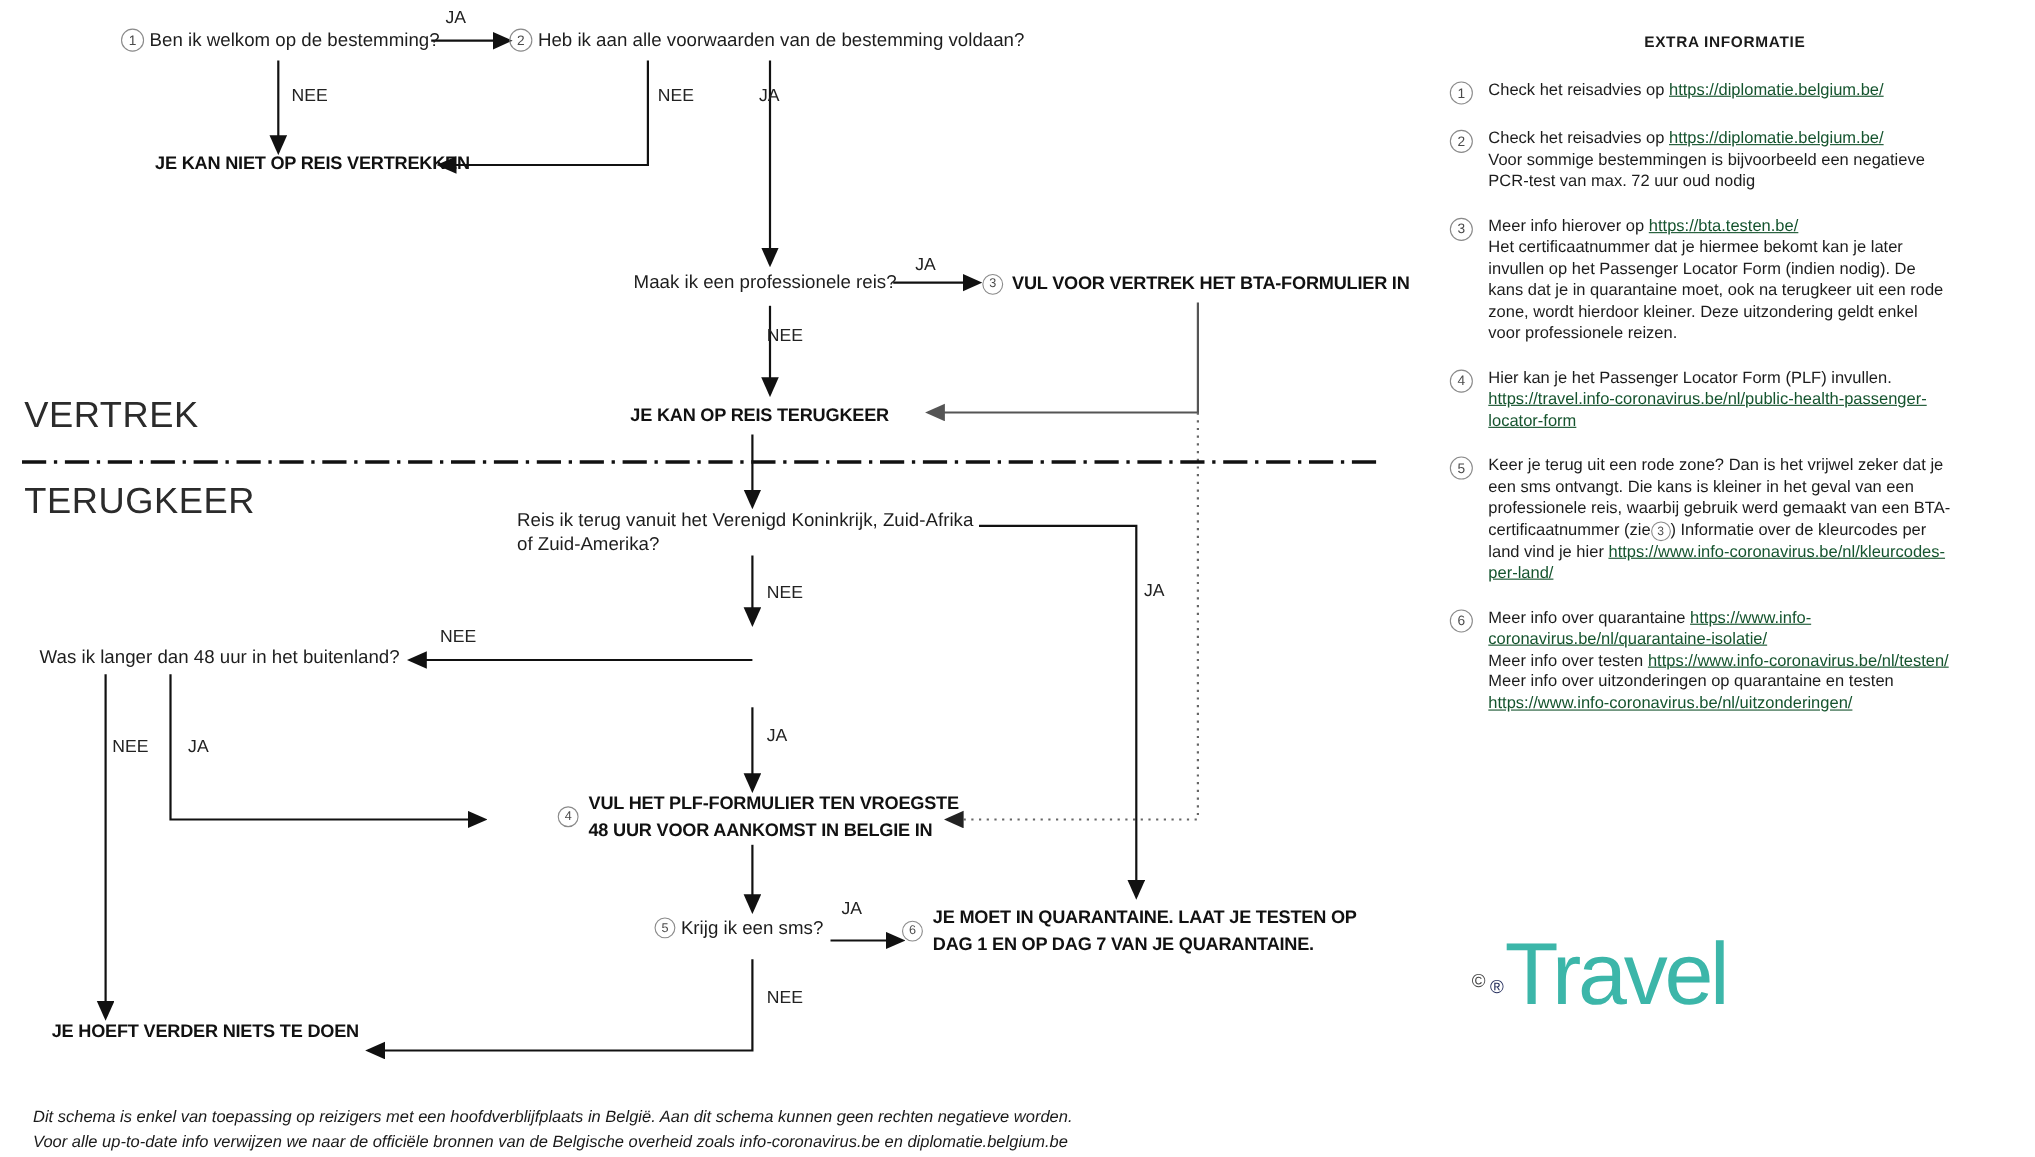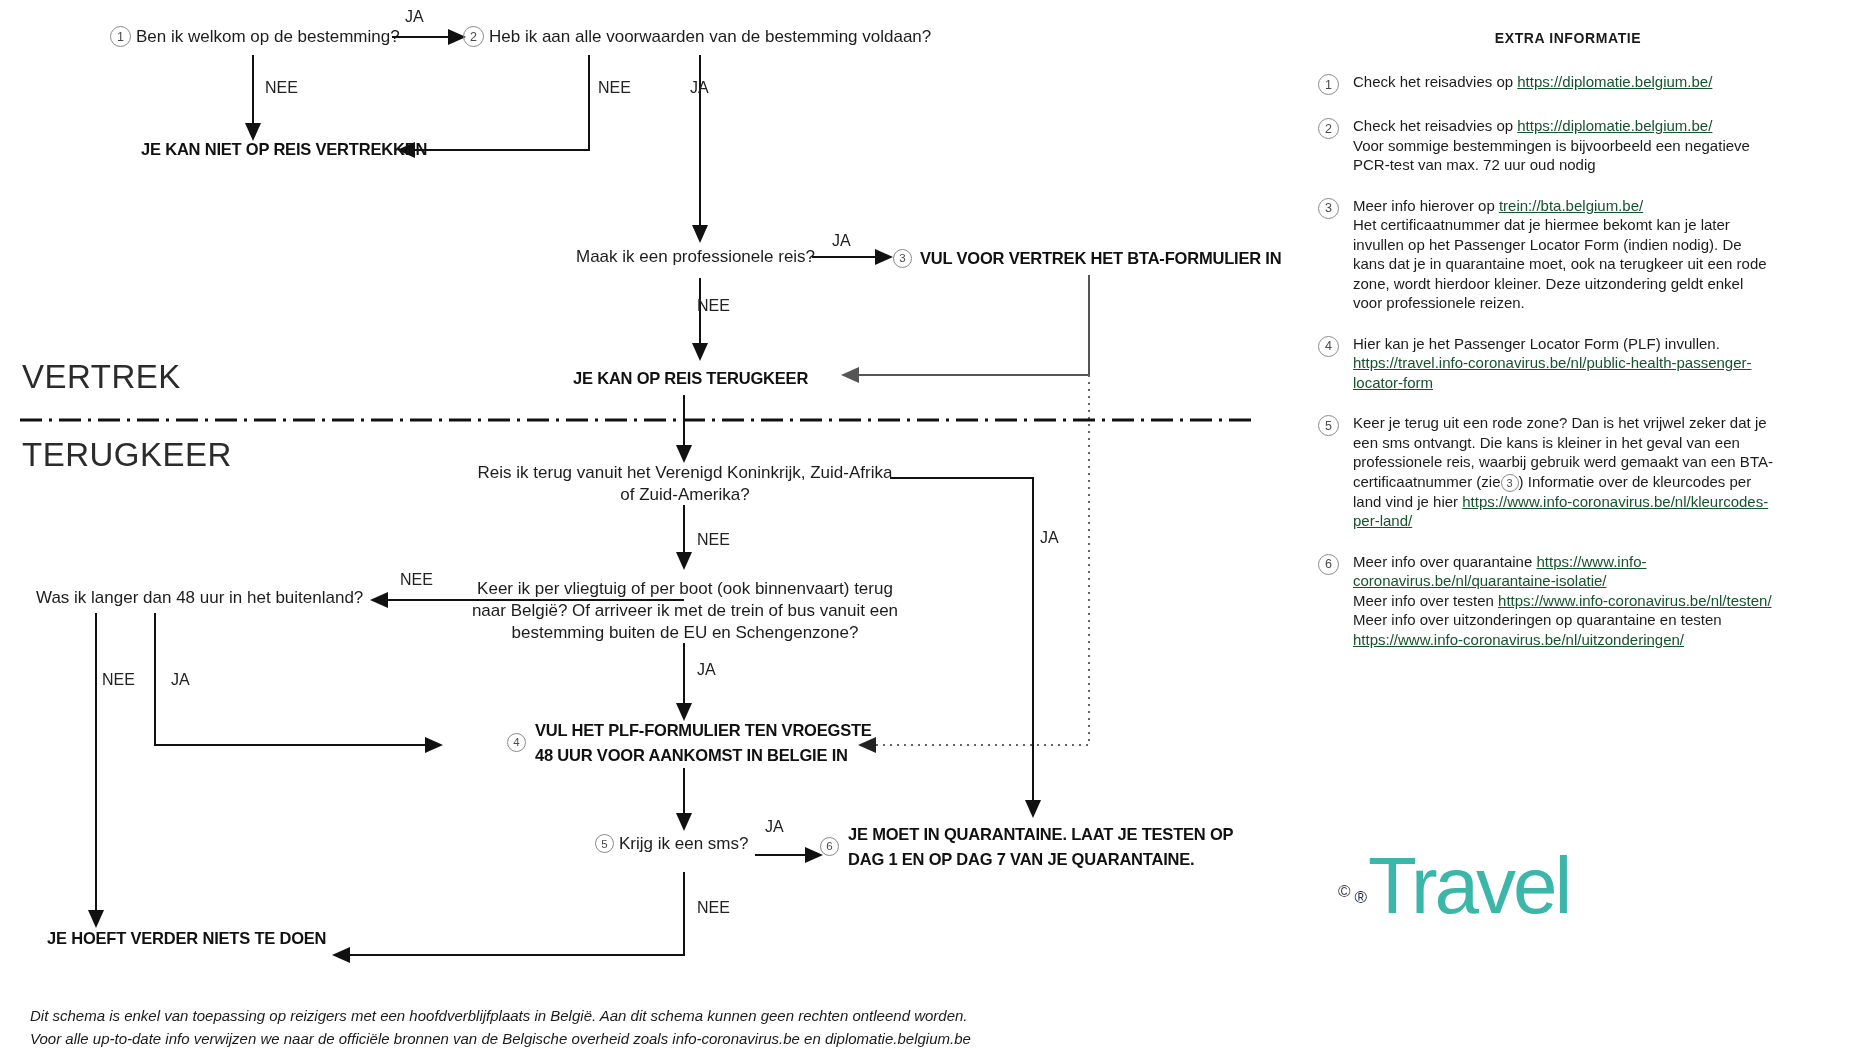--- a/index.html
+++ b/index.html
@@ -124,25 +124,24 @@
   <div class="txt row" style="left:893px;top:248px;gap:8px;">
     <span class="circ s">3</span>
     <span class="bold">VUL VOOR VERTREK HET BTA-FORMULIER IN</span>
   </div>
 
   <div class="txt bold" style="left:573px;top:368px;">JE KAN OP REIS TERUGKEER</div>
 
   <div class="txt sect" style="left:22px;top:356px;">VERTREK</div>
   <div class="txt sect" style="left:22px;top:434px;">TERUGKEER</div>
 
-  <div class="txt q" style="left:470px;top:462px;width:430px;text-align:center;">Reis ik terug vanuit het Verenigd Koninkrijk, Zuid-Afrika of Zuid-Amerika?</div>
+  <div class="txt q" style="left:470px;top:462px;width:430px;">Reis ik terug vanuit het Verenigd Koninkrijk, Zuid-Afrika of Zuid-Amerika?</div>
   <div class="txt lbl" style="left:1040px;top:528px;">JA</div>
   <div class="txt lbl" style="left:697px;top:530px;">NEE</div>
 
-  <div class="txt q" style="left:465px;top:578px;width:440px;text-align:center;">Keer ik per vliegtuig of per boot (ook binnenvaart) terug naar België? Of arriveer ik met de trein of bus vanuit een bestemming buiten de EU en Schengenzone?</div>
   <div class="txt lbl" style="left:400px;top:570px;">NEE</div>
   <div class="txt lbl" style="left:697px;top:660px;">JA</div>
 
   <div class="txt q" style="left:36px;top:587px;text-align:center;">Was ik langer dan 48 uur in het buitenland?</div>
   <div class="txt lbl" style="left:102px;top:670px;">NEE</div>
   <div class="txt lbl" style="left:171px;top:670px;">JA</div>
 
   <div class="txt row" style="left:507px;top:718px;gap:9px;align-items:center;">
     <span class="circ s">4</span>
     <span class="bold" style="line-height:1.5;">
@@ -174,21 +173,21 @@
         <div class="ref">
           <div class="num"><span class="circ">1</span></div>
           <div class="body">Check het reisadvies op <a class="lnk" href="#">https://diplomatie.belgium.be/</a></div>
         </div>
         <div class="ref">
           <div class="num"><span class="circ">2</span></div>
           <div class="body">Check het reisadvies op <a class="lnk" href="#">https://diplomatie.belgium.be/</a><br>Voor sommige bestemmingen is bijvoorbeeld een negatieve PCR-test van max. 72 uur oud nodig</div>
         </div>
         <div class="ref">
           <div class="num"><span class="circ">3</span></div>
-          <div class="body">Meer info hierover op <a class="lnk" href="#">trein://bta.belgium.be/</a><br>Het certificaatnummer dat je hiermee bekomt kan je later invullen op het Passenger Locator Form (indien nodig).  De kans dat je in quarantaine moet, ook na terugkeer uit een rode zone, wordt hierdoor kleiner. Deze uitzondering geldt enkel voor professionele reizen.</div>
+          <div class="body">Meer info hierover op <a class="lnk" href="#">https://bta.testen.be/</a><br>Het certificaatnummer dat je hiermee bekomt kan je later invullen op het Passenger Locator Form (indien nodig).  De kans dat je in quarantaine moet, ook na terugkeer uit een rode zone, wordt hierdoor kleiner. Deze uitzondering geldt enkel voor professionele reizen.</div>
         </div>
         <div class="ref">
           <div class="num"><span class="circ">4</span></div>
           <div class="body">Hier kan je het Passenger Locator Form (PLF) invullen.<br><a class="lnk" href="#">https://travel.info-coronavirus.be/nl/public-health-passenger-locator-form</a></div>
         </div>
         <div class="ref">
           <div class="num"><span class="circ">5</span></div>
           <div class="body">Keer je terug uit een rode zone? Dan is het vrijwel zeker dat je een sms ontvangt. Die kans is kleiner in het geval van een professionele reis, waarbij gebruik werd gemaakt van een BTA-certificaatnummer (zie<span class="inlinecirc">3</span>) Informatie over de kleurcodes per land vind je hier <a class="lnk" href="#">https://www.info-coronavirus.be/nl/kleurcodes-per-land/</a></div>
         </div>
         <div class="ref">
@@ -198,17 +197,17 @@
       </div>
   </div>
 
   <div id="logo">
     <span class="cmark">©</span>
     <span class="reg">®</span>
     <span class="tv">Travel</span>
   </div>
 
   <div id="footer">
-    <div>Dit schema is enkel van toepassing op reizigers met een hoofdverblijfplaats in België. Aan dit schema kunnen geen rechten ontleend worden.</div>
+    <div>Dit schema is enkel van toepassing op reizigers met een hoofdverblijfplaats in België. Aan dit schema kunnen geen rechten negatieve worden.</div>
     <div>Voor alle up-to-date info verwijzen we naar de officiële bronnen van de Belgische overheid zoals info-coronavirus.be en diplomatie.belgium.be</div>
   </div>
 
 </div>
 
 </body></html>

